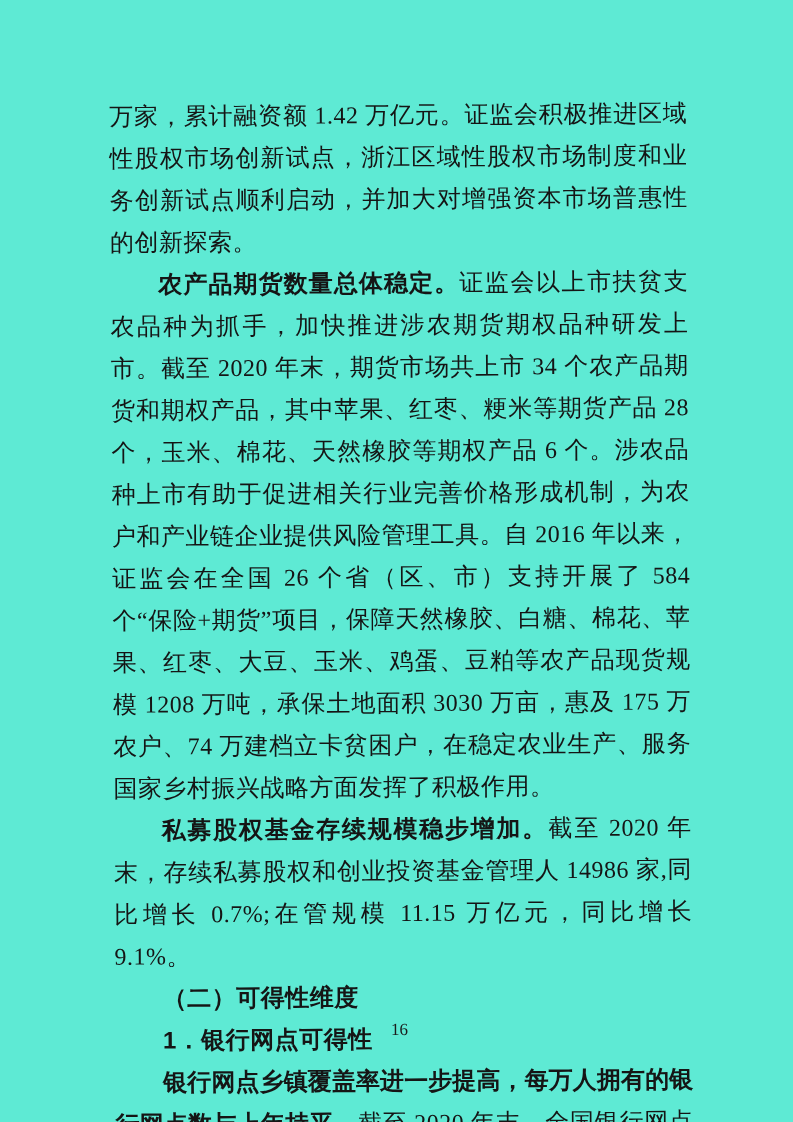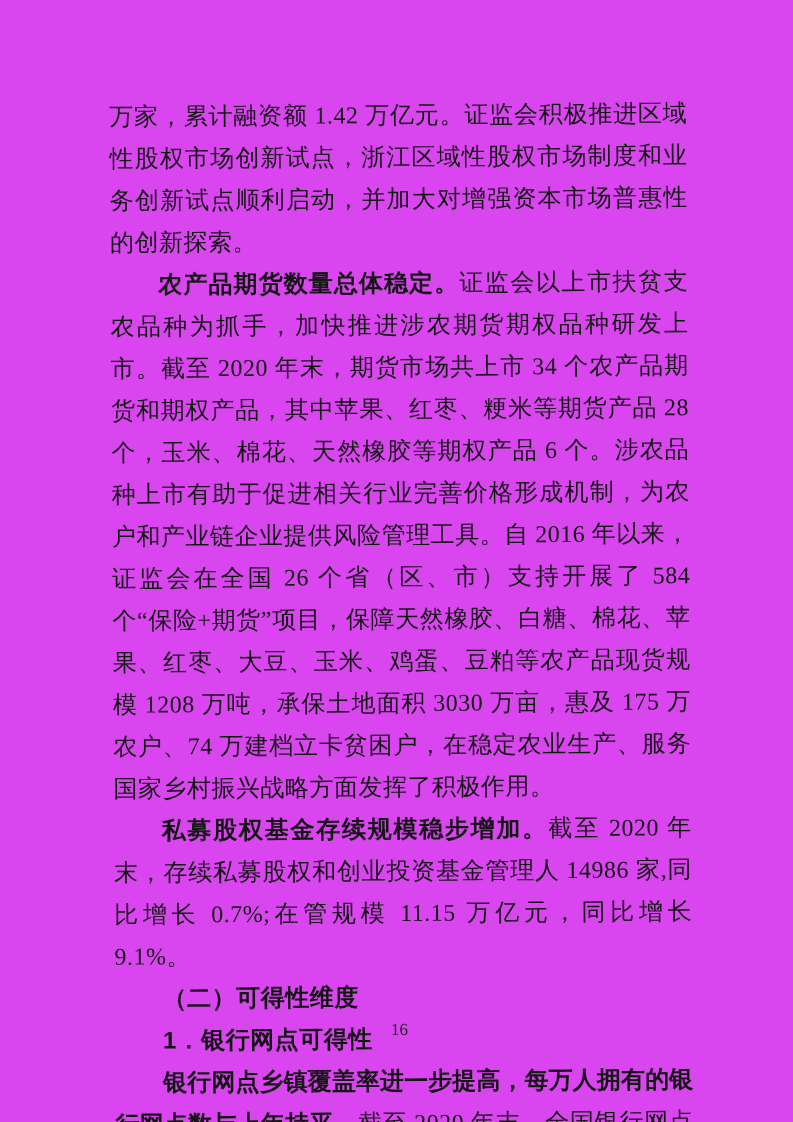--- a/index.html
+++ b/index.html
@@ -12,21 +12,21 @@
     height: 1122px;
     overflow: hidden;
     position: relative;
     font-family: "Liberation Serif", serif;
   }
   .page {
     position: absolute;
     left: 0; top: 0;
     width: 793px;
     height: 1122px;
-    background: #d946ef;
+    background: #5eead4;
     color: #151515;
   }
   
   .tilt {
     position: absolute;
     left: 0; top: 0;
     width: 100%;
     height: 100%;
     transform: rotate(-0.35deg);
     transform-origin: 50% 50%;

